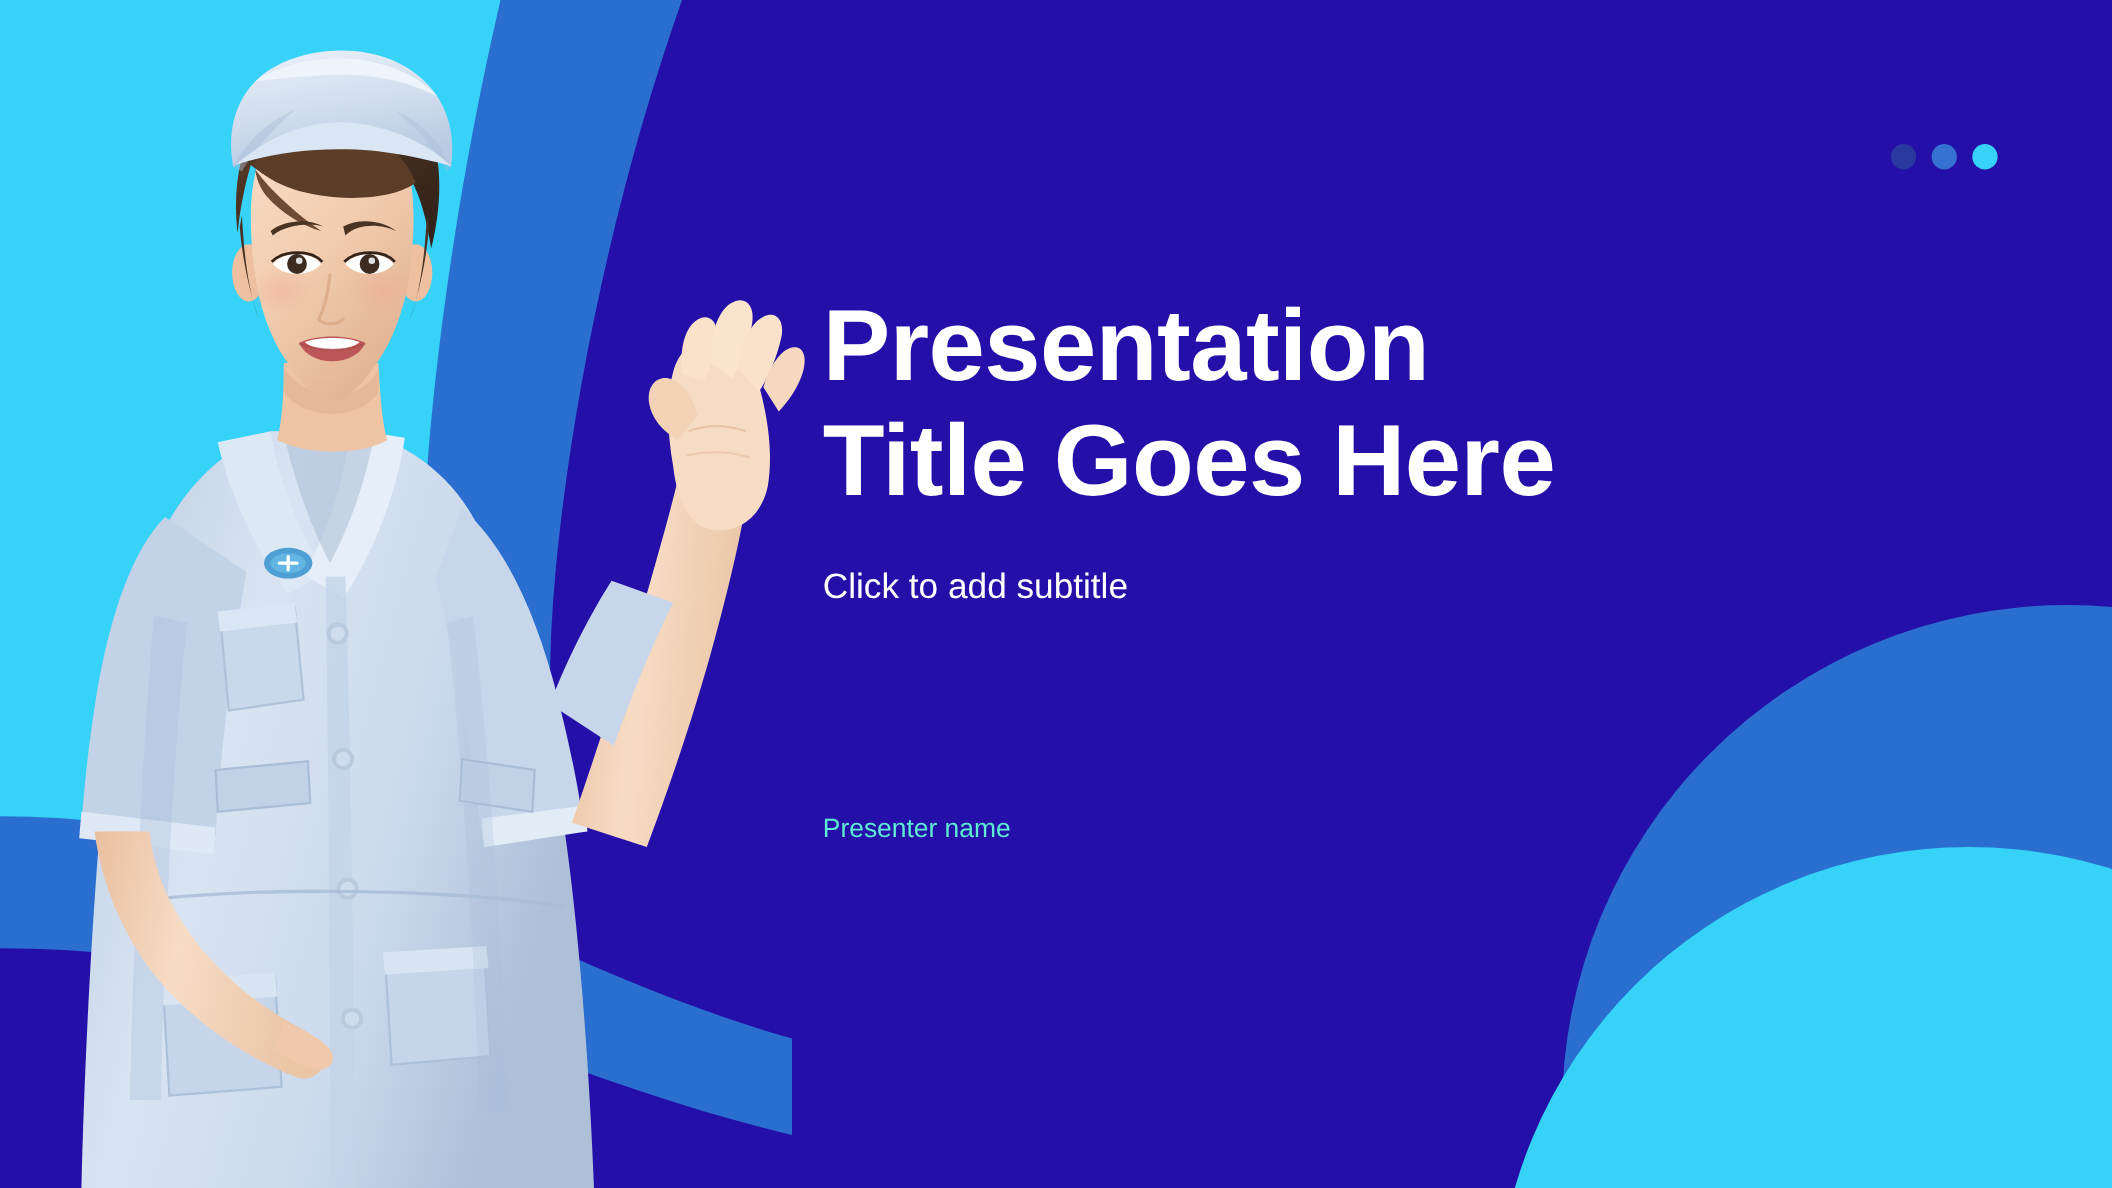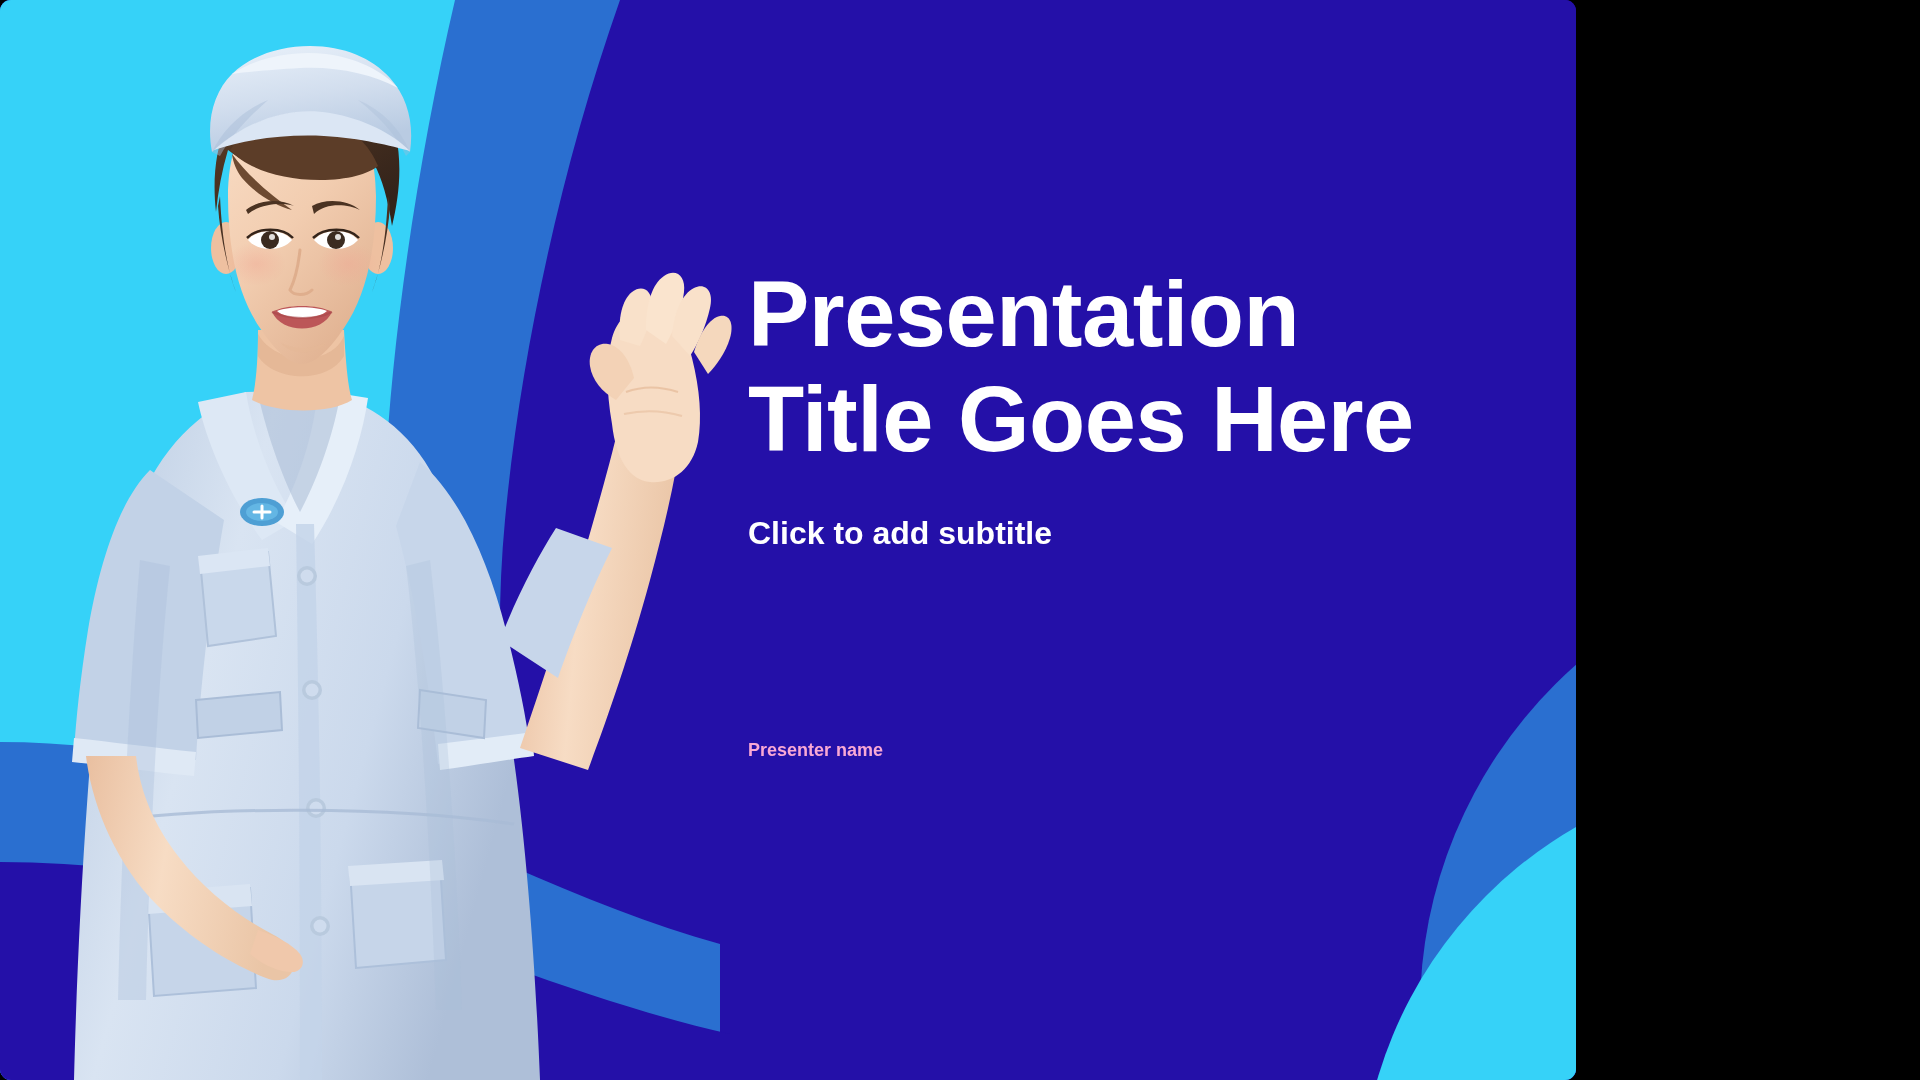--- a/index.html
+++ b/index.html
@@ -2,26 +2,25 @@
 <html><head>
 <meta charset="utf-8">
 <style>
   html, body {
     margin: 0;
     padding: 0;
     background: #000;
   }
   #slide {
     position: relative;
-    width: 1576px;
+    width: 1920px;
     height: 1080px;
     overflow: hidden;
     background: #2410a8;
     font-family: "Liberation Sans", sans-serif;
-    border-radius: 11px;
   }
 
   
   #bg-decor {
     position: absolute;
     left: 0; top: 0;
     width: 1920px;
     height: 1080px;
   }
 
@@ -64,40 +63,40 @@
     font-weight: bold;
     line-height: 1.14;
     letter-spacing: -0.5px;
     white-space: pre-line;
   }
   #slide-subtitle {
     margin: 0;
     padding-top: 42px;
     color: #ffffff;
     font-size: 32px;
-    font-weight: bold;
+    font-weight: normal;
     line-height: 1.2;
   }
   #meta-block {
     position: absolute;
     left: 748px;
     top: 710px;
     width: 600px;
   }
   #meta-date {
     color: #ffffff;
     font-size: 20px;
     font-weight: normal;
     line-height: 1.2;
     margin: 0;
   }
   #meta-presenter {
-    color: #f9a8d4;
-    font-size: 18px;
-    font-weight: bold;
+    color: #5eead4;
+    font-size: 24px;
+    font-weight: normal;
     line-height: 1.2;
     margin: 0;
     padding-top: 30px;
   }
 </style>
 </head>
 <body>
 
 <div id="slide">
 

